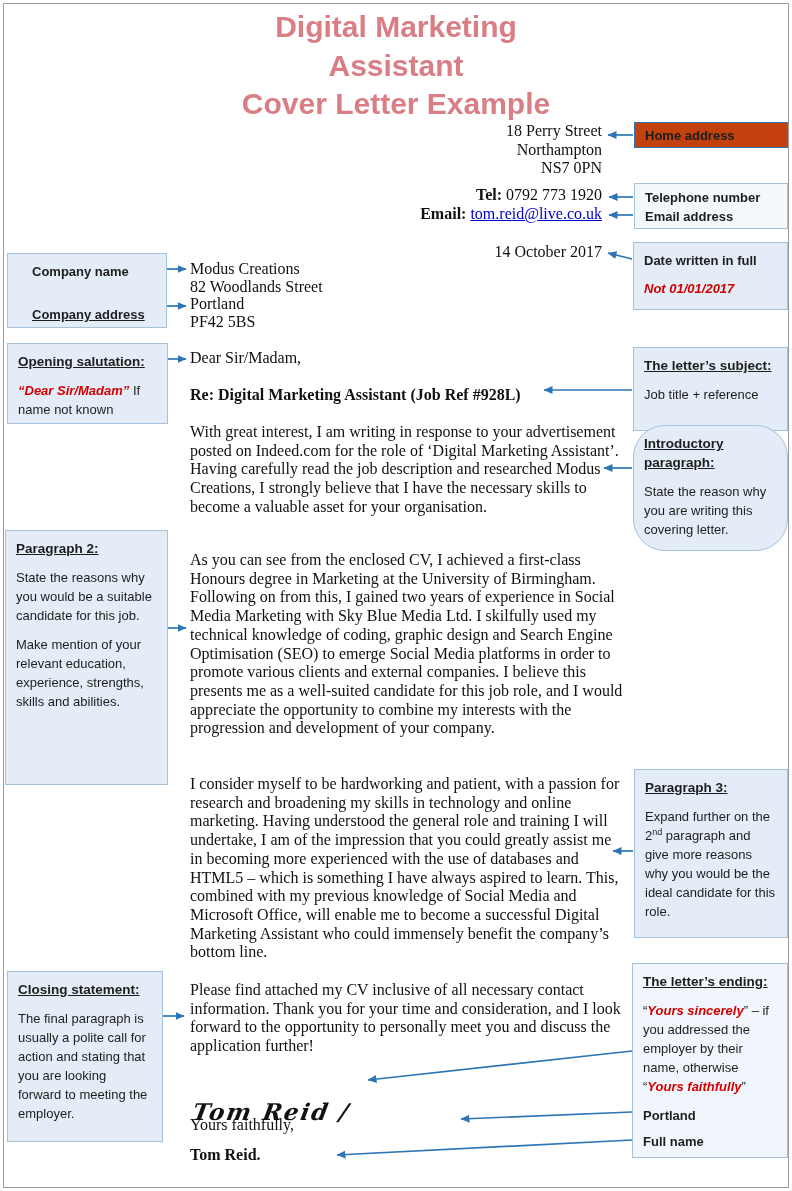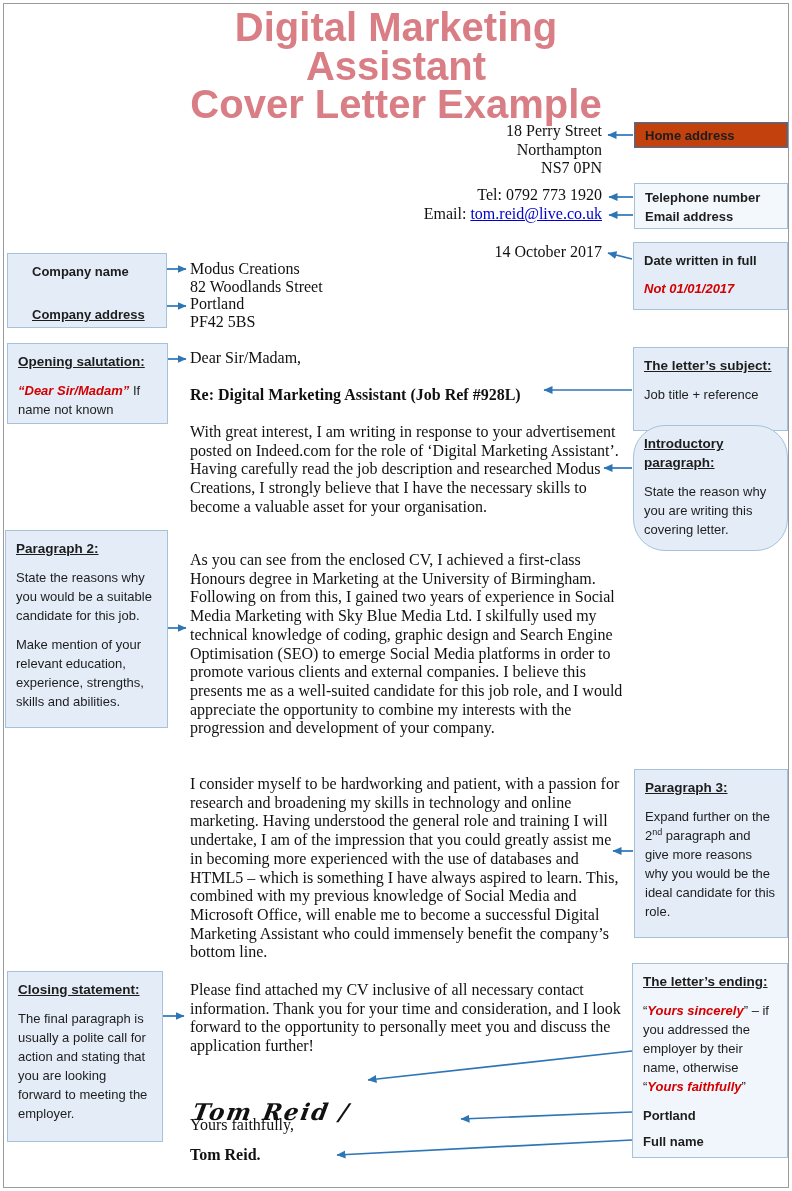--- a/index.html
+++ b/index.html
@@ -5,26 +5,26 @@
   html,body{margin:0;padding:0;}
   body{background:#fff;}
   .page{
     position:relative; width:792px; height:1191px; background:#ffffff;
     font-family:"Liberation Serif", serif; overflow:hidden;
   }
   .page-frame{position:absolute; inset:3px; border:1px solid #9b9b9b; pointer-events:none;}
   .title{
     position:absolute; top:8px; left:0; width:792px; text-align:center;
     font-family:"Liberation Sans", sans-serif; font-weight:700;
-    font-size:40px; line-height:38.5px; color:#d97e85;
+    font-size:30px; line-height:38.5px; color:#d97e85;
   }
   .serif-block{font-size:16px; color:#111; line-height:18.6px;}
   .right-align{position:absolute; right:190px; text-align:right;}
   .letter-par{position:absolute; left:190px; width:436px; font-size:16px; line-height:18.7px; color:#111;}
-  .bold{font-weight:400;}
+  .bold{font-weight:700;}
   .email-link{color:#0000cc; text-decoration:underline;}
   .salutation{position:absolute; left:190px; font-size:16px; color:#111;}
   .subject-line{position:absolute; left:190px; font-size:16px; font-weight:700; color:#111;}
   .valediction{position:absolute; left:190px; font-size:16px; color:#111;}
   .signature{
     position:absolute; left:193px; font-family:"DejaVu Serif", serif;
     font-style:italic; font-weight:700; font-size:23px; color:#111;
     transform:skewX(-10deg); letter-spacing:2px;
   }
   .typed-name{position:absolute; left:190px; font-size:16px; font-weight:700; color:#111;}
@@ -125,21 +125,21 @@
   <div class="callout" style="left:7px; top:253px; width:160px; height:75px;padding-left:24px;">
     <div class="lbl">Company name</div>
     <div class="lbl" style="margin-top:24px;text-decoration:underline;">Company address</div>
   </div>
 
   <div class="callout" style="left:7px; top:343px; width:161px; height:81px;">
     <div class="hd">Opening salutation:</div>
     <div class="body"><span class="red">“Dear Sir/Madam”</span><span> If name not known</span></div>
   </div>
 
-  <div class="callout" style="left:5px; top:530px; width:163px; height:198px;">
+  <div class="callout" style="left:5px; top:530px; width:163px; height:255px;">
     <div class="hd">Paragraph 2:</div>
     <div class="body">State the reasons why you would be a suitable candidate for this job.</div>
     <div class="body">Make mention of your relevant education, experience, strengths, skills and abilities.</div>
   </div>
 
   <div class="callout" style="left:7px; top:971px; width:156px; height:171px;">
     <div class="hd">Closing statement:</div>
     <div class="body">The final paragraph is usually a polite call for action and stating that you are looking forward to meeting the employer.</div>
   </div>
 

